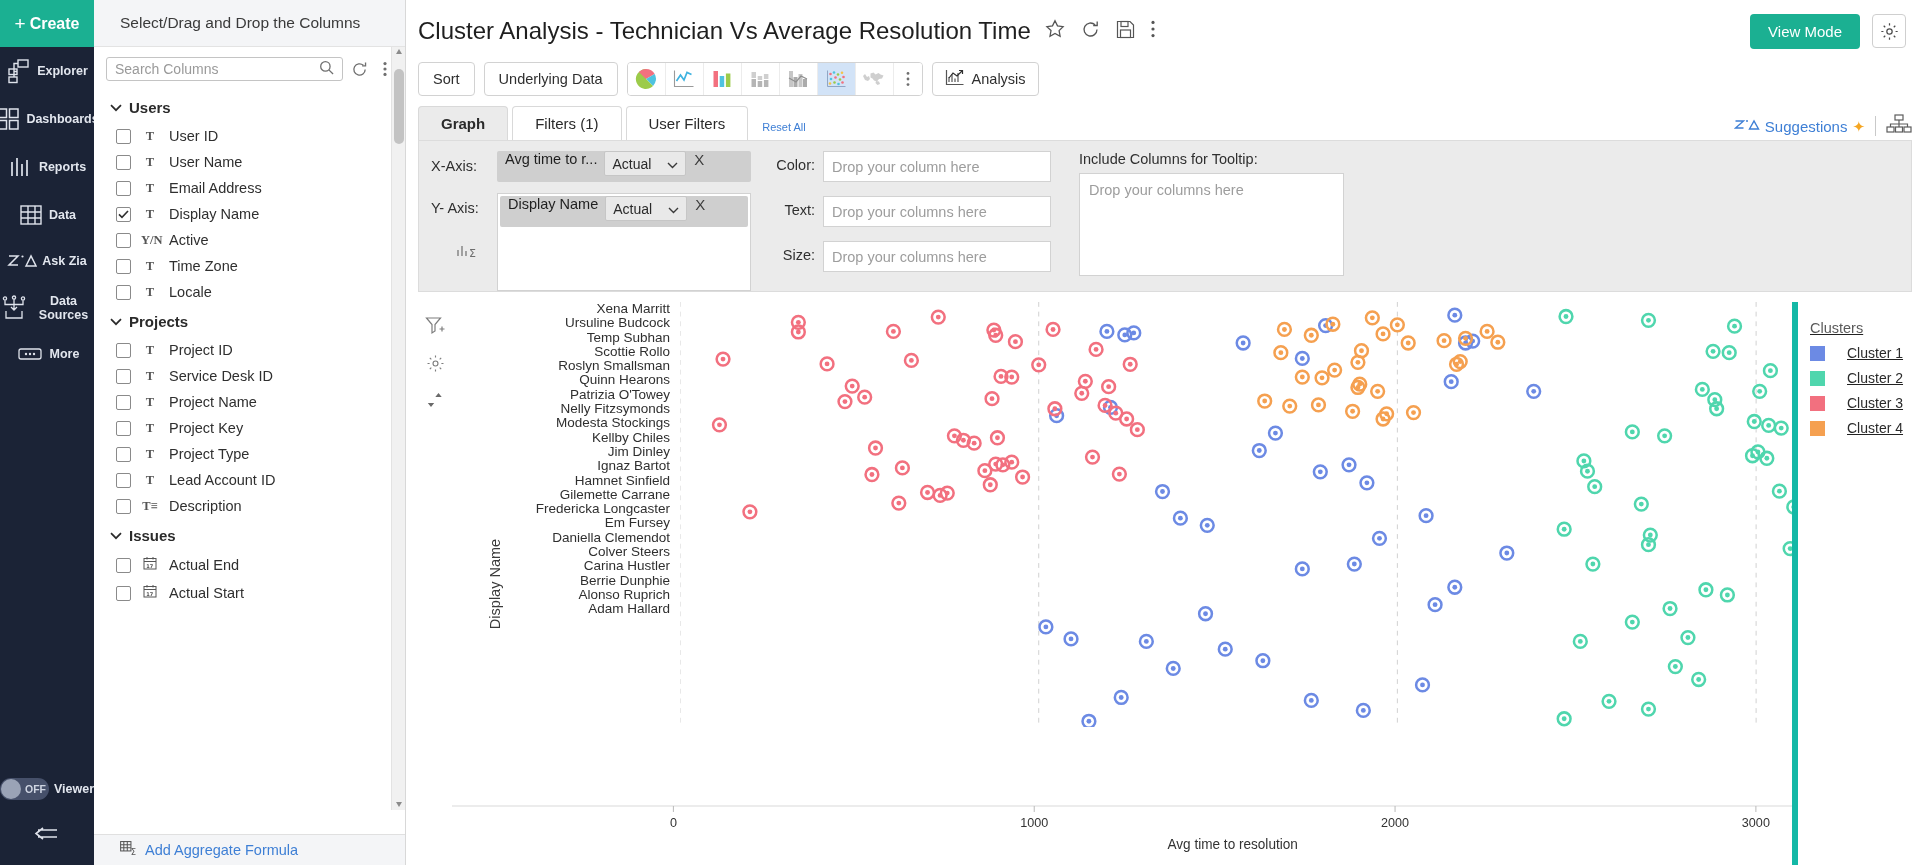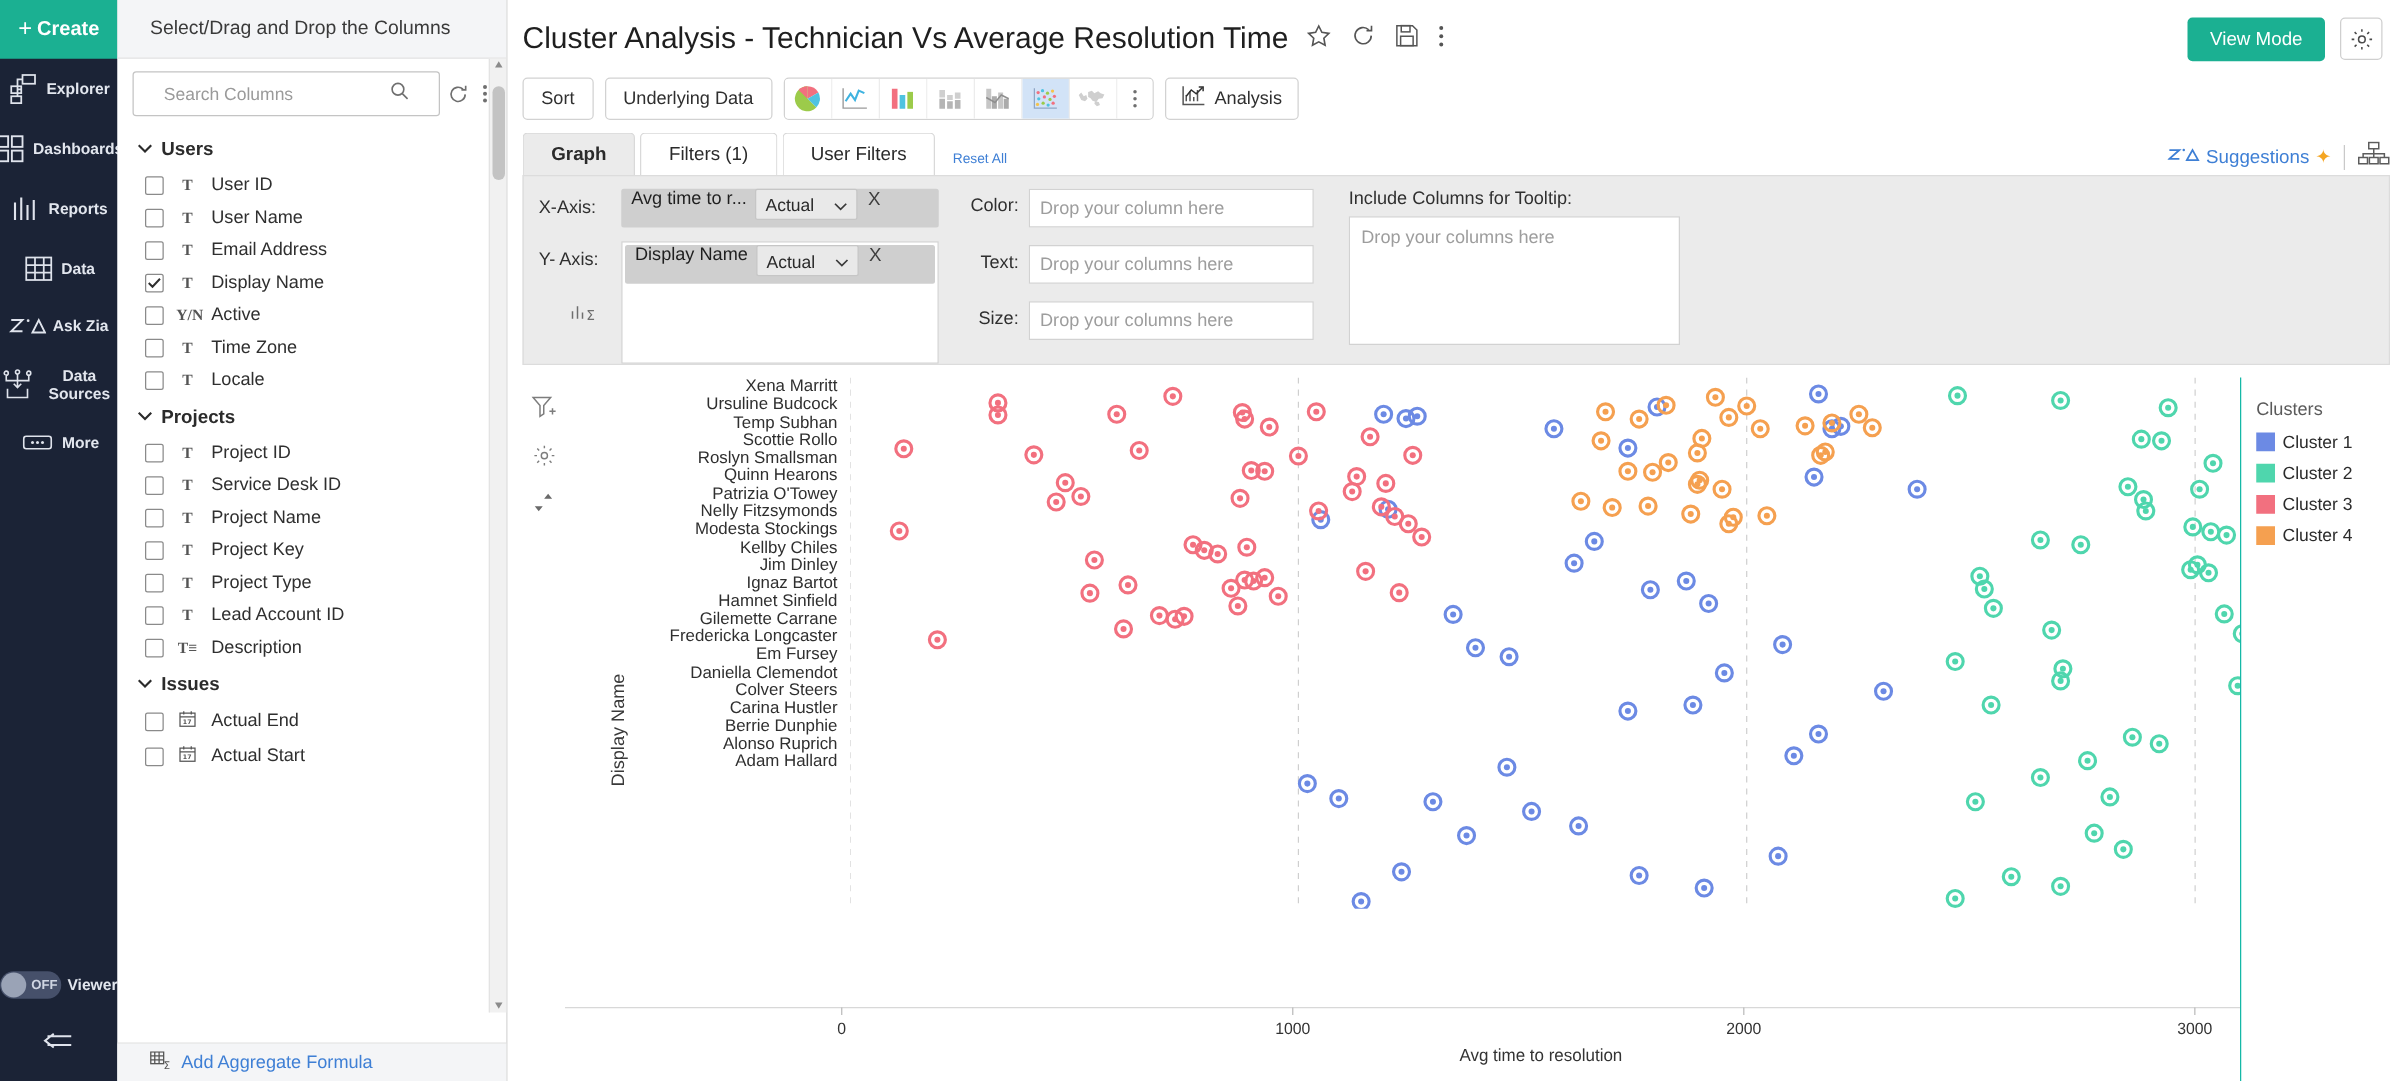--- a/index.html
+++ b/index.html
@@ -24,22 +24,22 @@
   .viewer-toggle .offtxt { font-size:10.5px; color:#cfd5e2; margin-left:4px; font-weight:600; }
   .collapse-btn { padding:14px 0 18px; cursor:pointer; }
 
   
   .colpanel { width:312px; flex:0 0 312px; background:#fff; border-right:1px solid #d8d8d8;
     display:flex; flex-direction:column; position:relative; }
   .colpanel-head { height:47px; background:#f4f5f7; display:flex; align-items:center;
     padding:0 26px; border-bottom:1px solid #e3e3e3; }
   .colpanel-head .t { font-size:15.5px; color:#3a3a3a; }
   .searchrow { display:flex; align-items:center; gap:6px; padding:10px 10px 8px 12px; }
-  .searchbox { flex:1 1 auto; height:36px; border:1px solid #c4c4c4; border-radius:3px;
-    display:flex; align-items:center; padding:0 24px; background:#fff; }
+  .searchbox { flex:1 1 auto; height:24px; border:1px solid #c4c4c4; border-radius:3px;
+    display:flex; align-items:center; padding:0 8px; background:#fff; }
   .searchbox input { border:none; outline:none; flex:1 1 auto; font-size:14px; color:#555;
     font-family:"Liberation Sans", sans-serif; background:transparent; }
   .searchbox input::placeholder { color:#9a9a9a; }
   .icon-btn { cursor:pointer; display:flex; align-items:center; justify-content:center;
     width:20px; height:24px; color:#6f6f6f; }
   .collist { flex:1 1 auto; overflow:hidden; padding:2px 0 0 0; position:relative; }
   .grouphdr { display:flex; align-items:center; gap:7px; padding:7px 0 7px 16px; cursor:pointer; }
   .grouphdr .gname { font-size:15px; font-weight:700; color:#2b2b2b; }
   .colrow { display:flex; align-items:center; gap:10px; padding:5px 0 5px 22px; cursor:pointer; }
   .cb { width:15px; height:15px; border:1.4px solid #8a8a8a; border-radius:2px; background:#fff;
@@ -126,23 +126,23 @@
   .chartwrap { flex:1 1 auto; position:relative; margin:10px 12px 0 12px; display:flex; min-height:0; }
   .chart-tools { width:34px; flex:0 0 34px; display:flex; flex-direction:column; align-items:center;
     gap:14px; padding-top:14px; color:#7d7d7d; }
   .plotarea { flex:1 1 auto; position:relative; min-width:0; }
   .ylabel-rot { position:absolute; left:-2px; top:50%; transform:translateY(-50%) rotate(-90deg);
     transform-origin:center; font-size:14.5px; color:#3a3a3a; white-space:nowrap; }
   .ynames { position:absolute; left:18px; top:0; width:200px; text-align:right;
     font-size:13.5px; color:#2f2f2f; line-height:1; }
   .ynames div { height:14.3px; white-space:nowrap; }
   .plotsvg { position:absolute; left:228px; top:0; right:0; bottom:0; }
-  .legend { width:120px; flex:0 0 120px; padding:18px 0 0 12px; border-left:1px solid #14b8a6; }
+  .legend { width:120px; flex:0 0 120px; padding:18px 0 0 12px; border-left:6px solid #14b8a6;text-decoration:underline; }
   .legend .lt { font-size:14.5px; color:#5a5a5a; margin-bottom:9px; }
-  .legrow { display:flex; align-items:center; gap:6px; margin-bottom:9px; cursor:pointer; }
+  .legrow { display:flex; align-items:center; gap:22px; margin-bottom:9px; cursor:pointer; }
   .swatch { width:15px; height:15px; flex:0 0 15px; }
   .legrow span { font-size:14px; color:#2b2b2b; }
   .xaxis { position:absolute; left:0; right:0; bottom:0; height:60px; }
 </style>
 </head>
 <body>
 
 <div id="app">
 
   <div class="leftnav">

